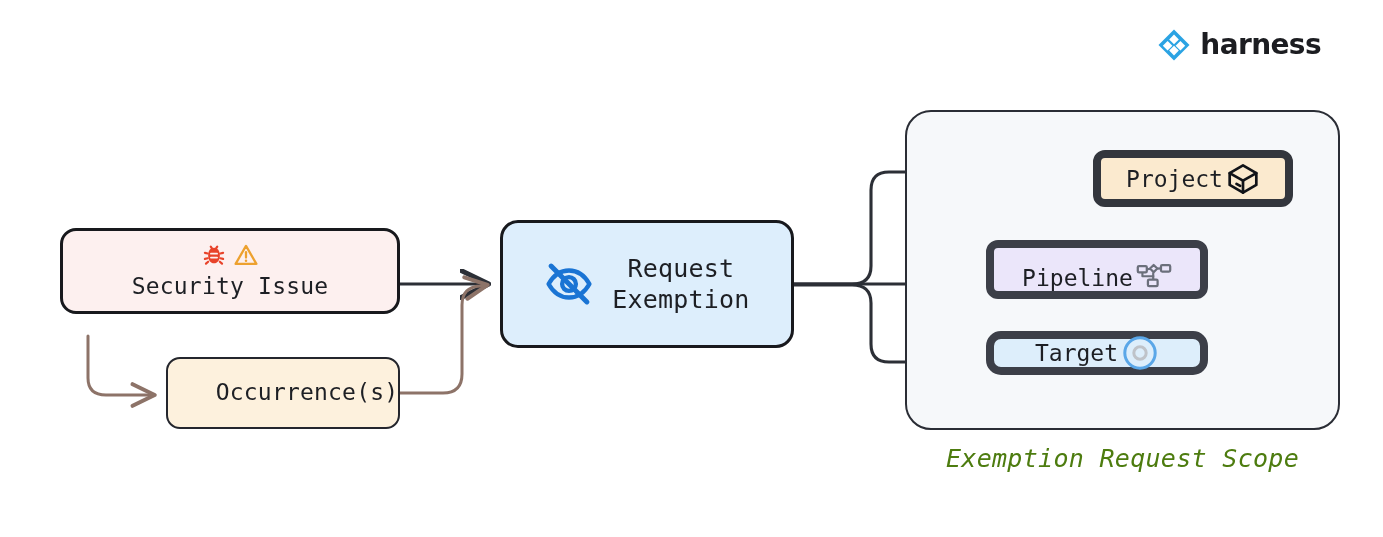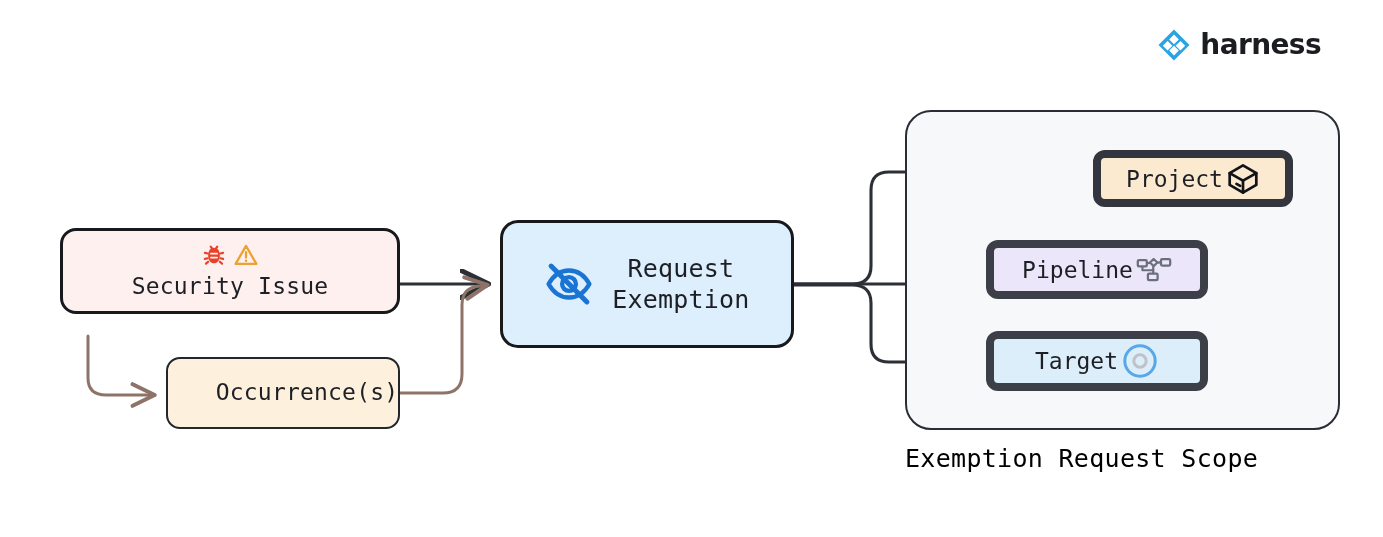--- a/index.html
+++ b/index.html
@@ -117,24 +117,25 @@
     background: #f6f8fa;
     border: 2.6px solid #2a2d35;
     border-radius: 26px;
     z-index: 1;
   }
   #group-label {
     position: absolute;
     left: 905px;
     top: 444px;
     width: 435px;
-    text-align: left;
+    text-align: center;
     font-size: 25px;
-    color: #000000;
+    color: #4d7c0f;
     letter-spacing: 0.3px;
+    font-style: italic;
   }
 
   .scope-node {
     position: absolute;
     box-sizing: border-box;
     display: flex;
     align-items: center;
     justify-content: center;
     gap: 3px;
     border: 8px solid #6d28d9;
@@ -147,26 +148,28 @@
     left: 1093px; top: 150px;
     width: 200px; height: 57px;
     background: #fbeacf;
     border-color: #33363d;
   }
   #node-pipeline {
     left: 986px; top: 240px;
     width: 222px; height: 59px;
     background: #ebe6fa;
     border-color: #3c3f48;
+    align-items: flex-end;
   }
   #node-target {
     left: 986px; top: 331px;
-    width: 222px; height: 60px;
+    width: 222px; height: 44px;
     background: #ddeefb;
     border-color: #3c3f48;
+    border-radius: 15px;
   }
   .scope-node svg { display: block; flex: 0 0 auto; }
 </style>
 </head>
 <body>
 
 <div id="canvas">
 
   <div class="brand">
     <svg class="brand-mark" viewBox="0 0 34 34">

